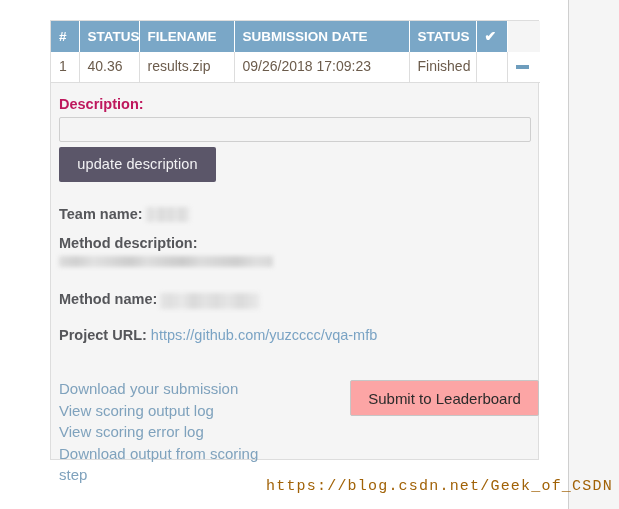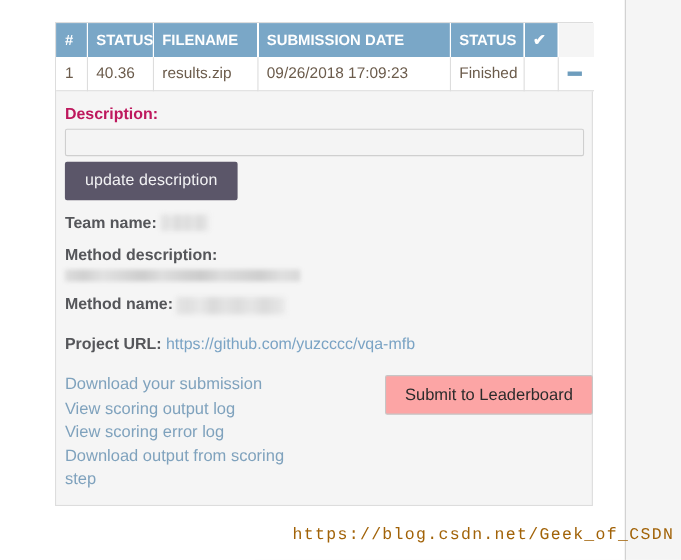--- a/index.html
+++ b/index.html
@@ -140,21 +140,21 @@
     border-radius: 2px;
     font-family: "Liberation Sans", sans-serif;
     font-size: 14.5px;
     letter-spacing: 0.1px;
     cursor: pointer;
     text-align: center;
     padding: 0;
   }
 
   .meta-row {
-    margin-top: 13px;
+    margin-top: 24px;
     font-size: 14.5px;
     font-weight: bold;
     color: #55565a;
     line-height: 1.2;
     white-space: nowrap;
   }
   .meta-row.tight { margin-top: 12px; }
 
   
   .redacted {
@@ -199,21 +199,21 @@
   }
   #project-url-link {
     color: #7aa3c4;
     text-decoration: none;
     font-weight: normal;
     margin-left: 4px;
   }
 
   #links-and-submit {
     position: relative;
-    margin-top: 17px;
+    margin-top: 34px;
     height: 110px;
   }
   #action-links {
     position: absolute;
     left: 0;
     top: 0;
     width: 230px;
   }
   #action-links a {
     display: block;

